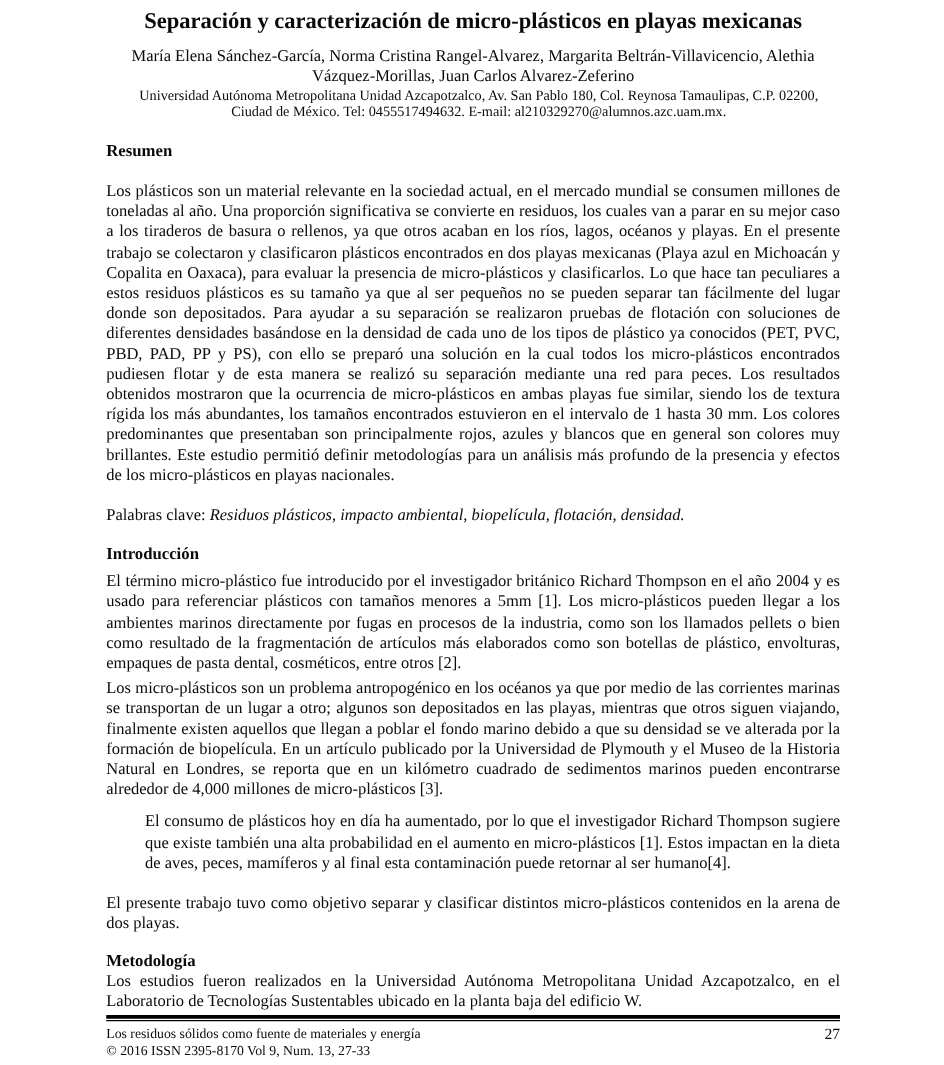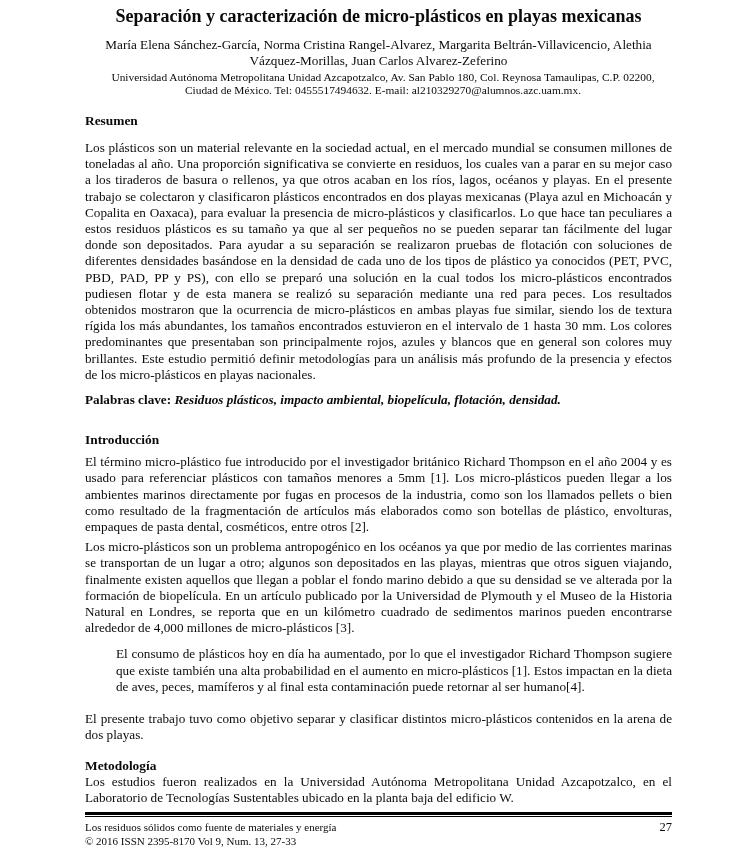--- a/index.html
+++ b/index.html
@@ -41,30 +41,30 @@
     line-height: 13px;
     text-align: center;
   }
   .heading {
     font-size: 13.4px;
     line-height: 17px;
     font-weight: bold;
     margin: 0;
   }
   .h-resumen { margin-top: 15px; }
-  .h-intro   { margin-top: 23px; }
+  .h-intro   { margin-top: 14px; }
   .h-met     { margin-top: 13px; }
   .body-p {
     font-size: 13.2px;
     line-height: 16.2px;
     text-align: justify;
     margin: 0;
   }
-  .p-resumen { margin-top: 11px; font-family: Liberation Serif, serif; }
-  .keywords  { margin-top: 9px; text-align: left; font-weight: bold; }
+  .p-resumen { margin-top: 16px; font-family: Liberation Serif, serif; }
+  .keywords  { margin-top: 16px; text-align: left; }
   .keywords .kw-italic { font-style: italic; }
   .p-intro-0 { margin-top: 6px; }
   .p-intro-1 { margin-top: 4px; }
   .p-intro-2 { margin-top: 10px; margin-left: 31px; }
   .p-intro-3 { margin-top: 16px; }
   .p-met     { }
 
   .footer {
     position: absolute;
     left: 85px;

